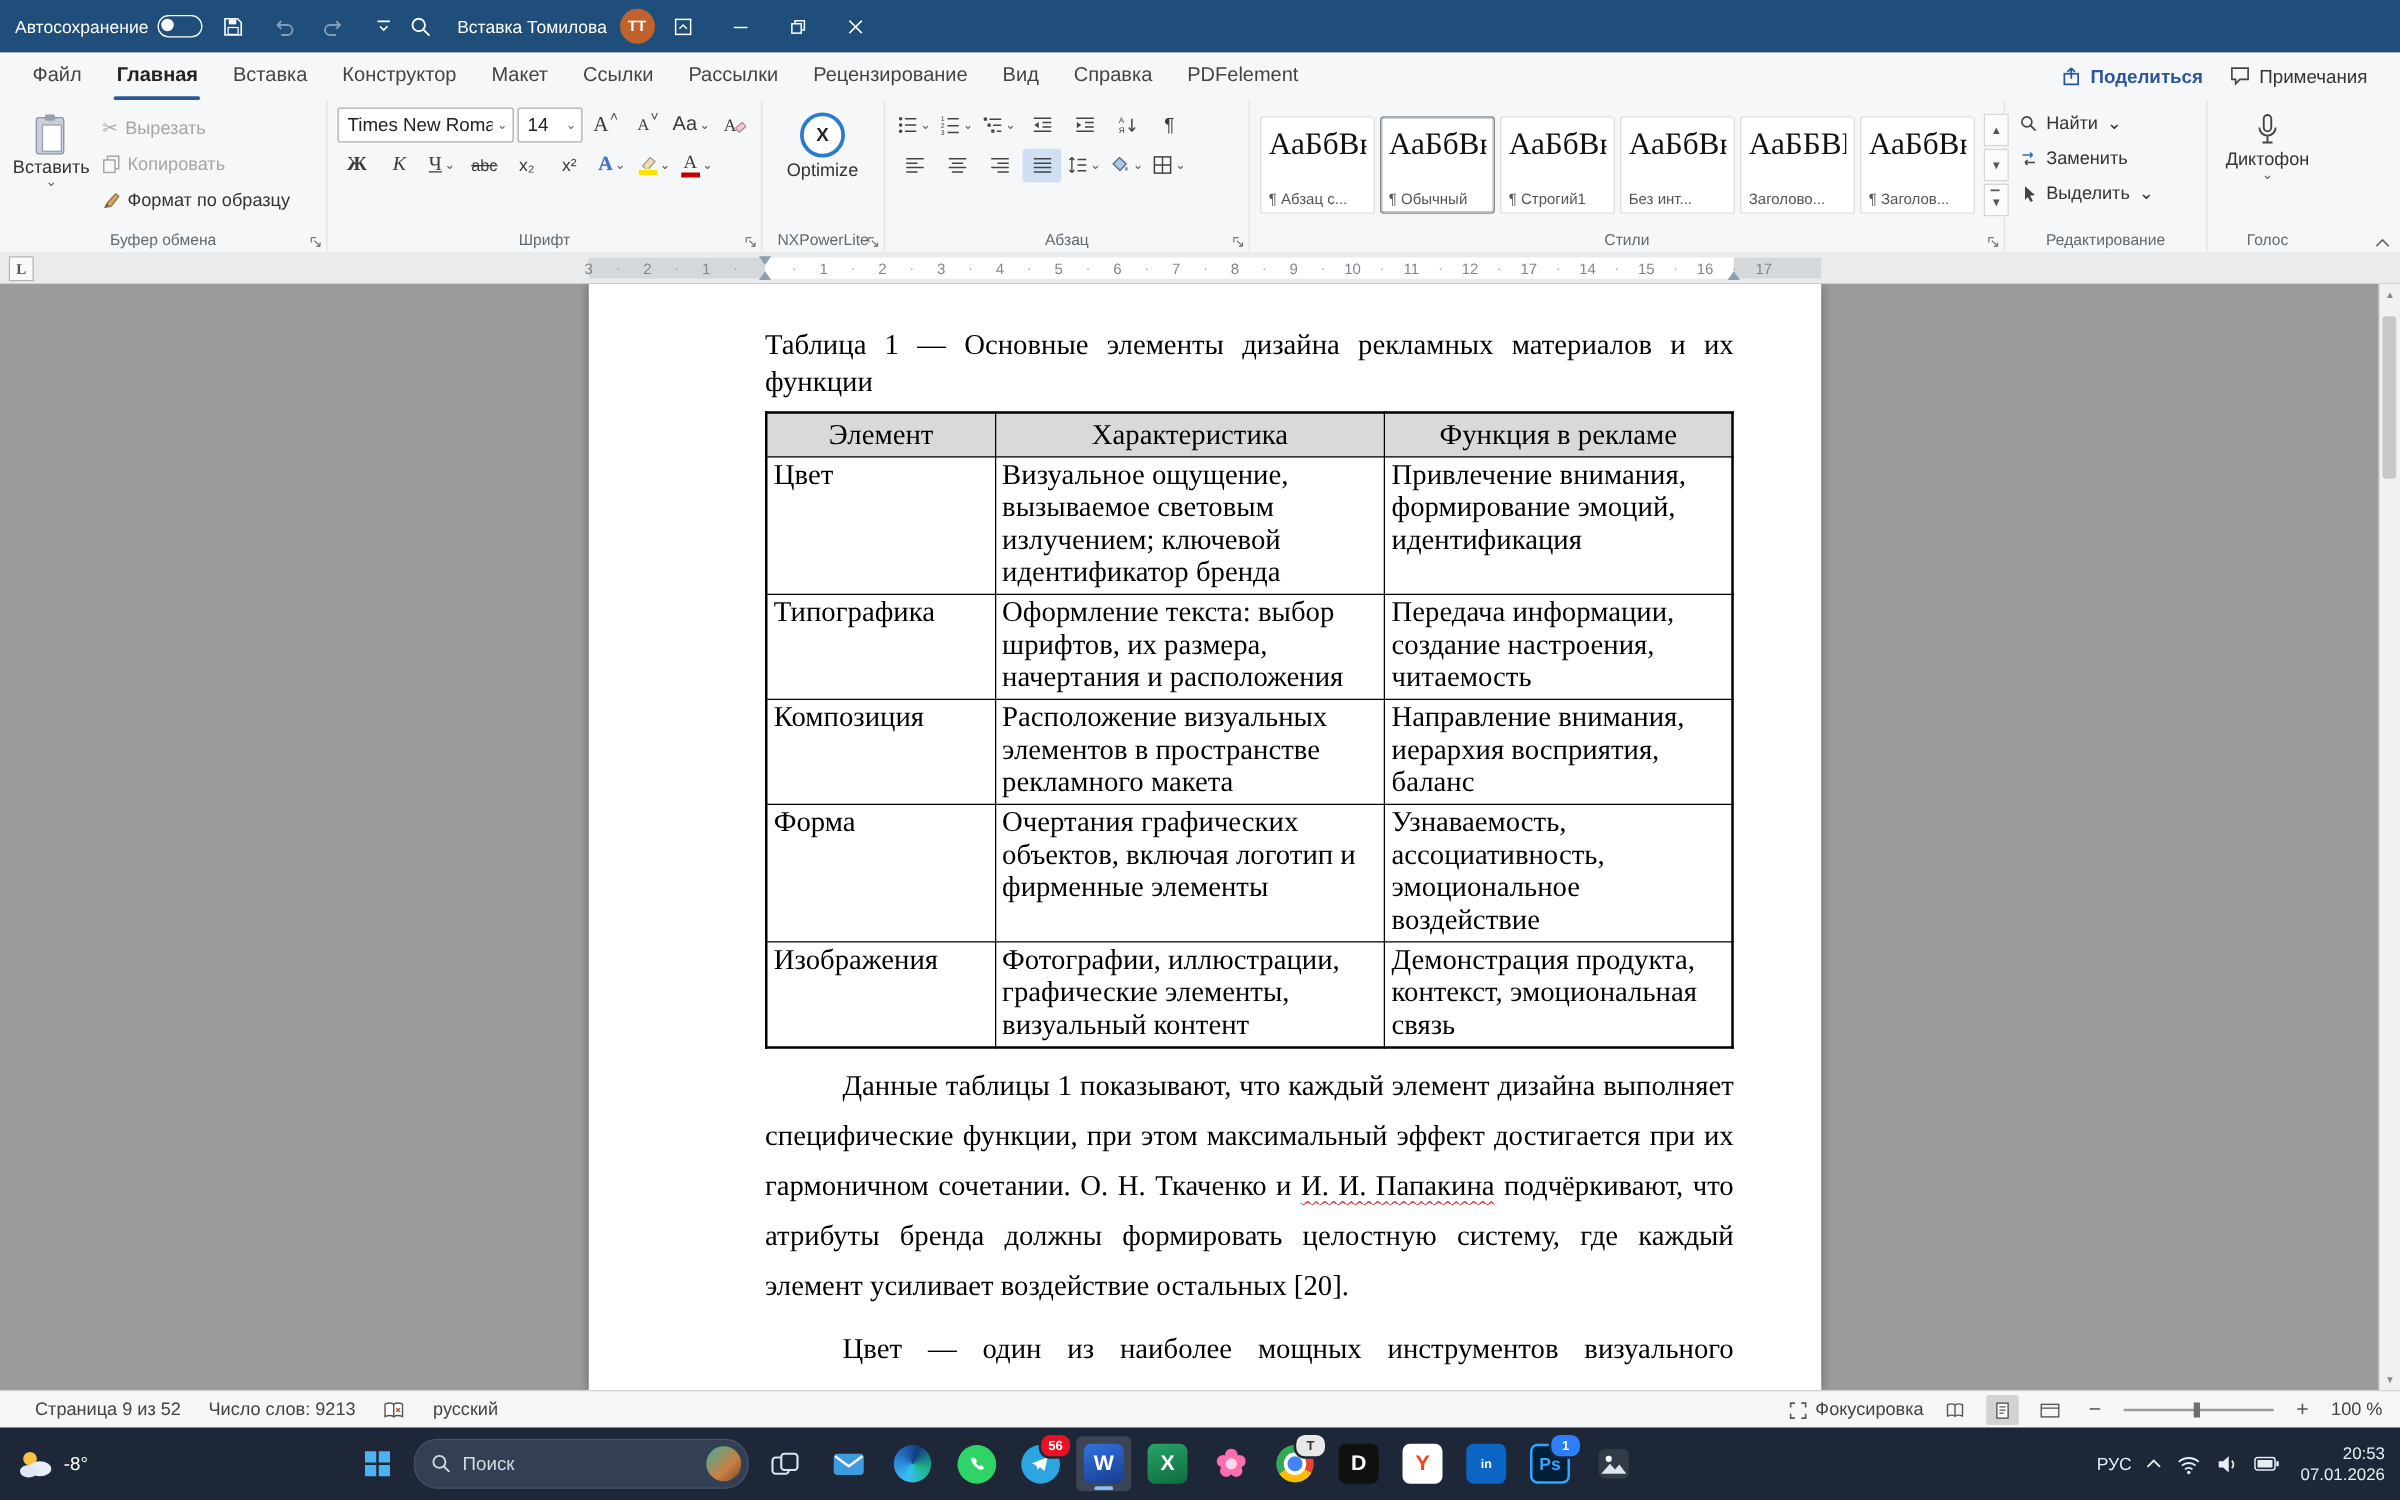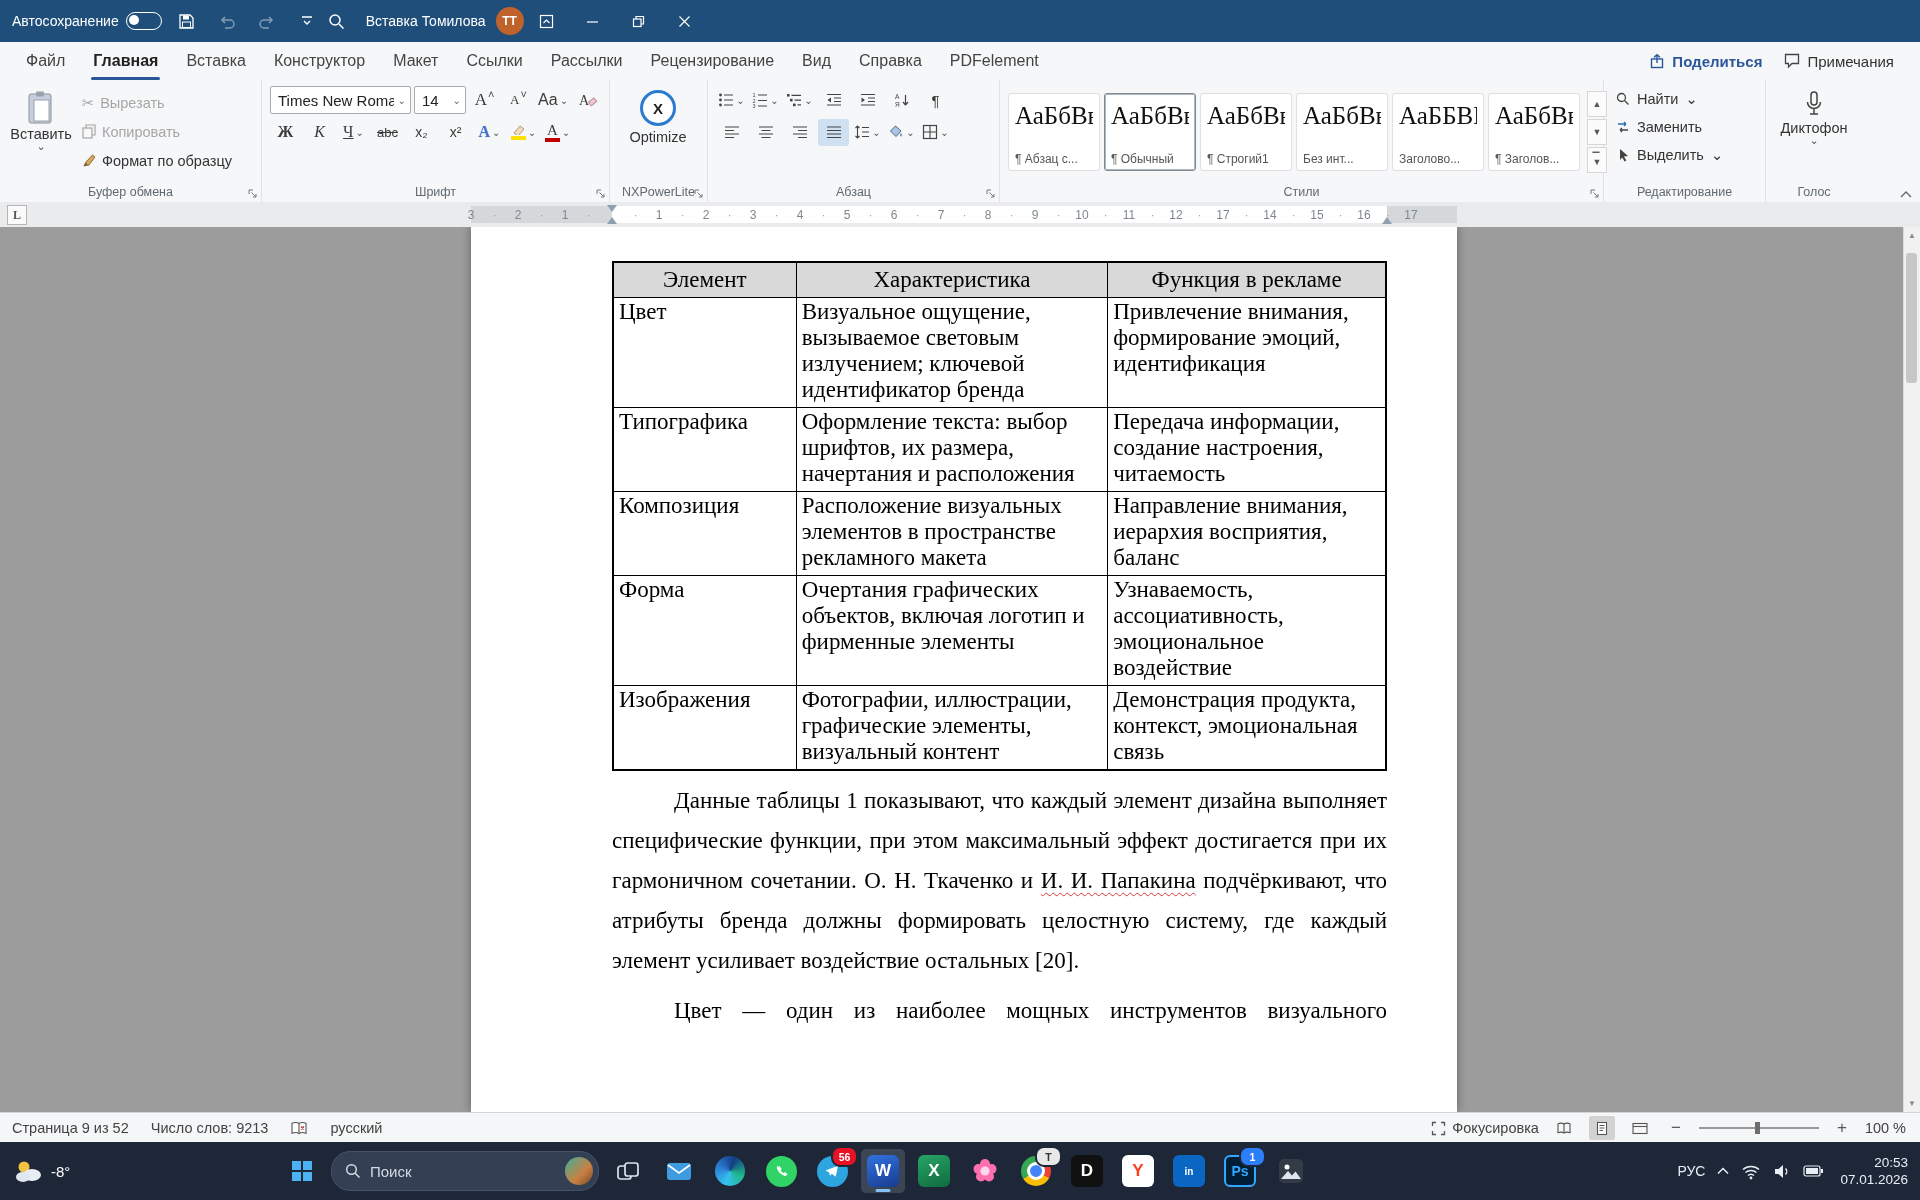--- a/index.html
+++ b/index.html
@@ -93,21 +93,21 @@
   .dp{font-family:"Liberation Serif","DejaVu Serif",serif;font-size:23px;line-height:40px;text-align:justify;text-indent:62px;margin:10px 0 0;color:#000;}
   .dp.last{text-align-last:justify;}
   .missp{text-decoration:underline wavy #d83b3b 1px;text-underline-offset:4px;}
   .vscroll{position:absolute;right:0;top:0;width:16px;height:100%;background:#f1f1f1;border-left:1px solid #dadada;}
   .varr{position:absolute;left:0;width:100%;text-align:center;font-size:8px;color:#8a8a8a;}
   .varr.up{top:4px}.varr.down{bottom:4px}
   .vthumb{position:absolute;left:2px;top:26px;width:11px;height:130px;background:#c7c7c7;border-radius:3px;}
 
   
   .statusbar{position:absolute;top:1112px;left:0;right:0;height:30px;background:#f5f6f7;border-top:1px solid #d4d4d4;display:flex;align-items:center;justify-content:space-between;font-size:14.5px;color:#424242;}
-  .sb-left{display:flex;align-items:center;gap:22px;padding-left:12px;}
+  .sb-left{display:flex;align-items:center;gap:22px;padding-left:28px;}
   .sb-right{display:flex;align-items:center;gap:12px;padding-right:14px;}
   .sb-item{display:flex;align-items:center;gap:6px;white-space:nowrap;}
   .vbtn{width:26px;height:24px;display:flex;align-items:center;justify-content:center;border-radius:2px;}
   .vbtn.active{background:#d2d2d2;}
   .zbtn{width:22px;height:22px;display:flex;align-items:center;justify-content:center;font-size:17px;color:#555;}
   .ztrack{position:relative;width:120px;height:2px;background:#9a9a9a;display:inline-block;}
   .zthumb{position:absolute;left:56px;top:-5px;width:5px;height:12px;background:#6e6e6e;}
 
   
   .taskbar{position:absolute;top:1142px;left:0;right:0;height:58px;background:#1d2737;color:#e8eef5;}
@@ -612,20 +612,21 @@
         <span class="rdot" style="left: 728.5px;">·</span>
         <span class="rdot" style="left: 775.5px;">·</span>
         <span class="rdot" style="left: 822.5px;">·</span>
         <span class="rdot" style="left: 869.5px;">·</span>
         <span class="rdot" style="left: 916.5px;">·</span>
       </div>
   </div>
 
   <div class="docarea">
     <div class="page">
+      <p class="cap">Таблица 1 — Основные элементы дизайна рекламных материалов и их функции</p>
       <table class="dtable">
         <colgroup>
             <col style="width:23.7%">
             <col style="width:40.3%">
             <col style="width:36%">
           </colgroup>
         <thead>
             <tr>
               <th>Элемент</th>
               <th>Характеристика</th>

